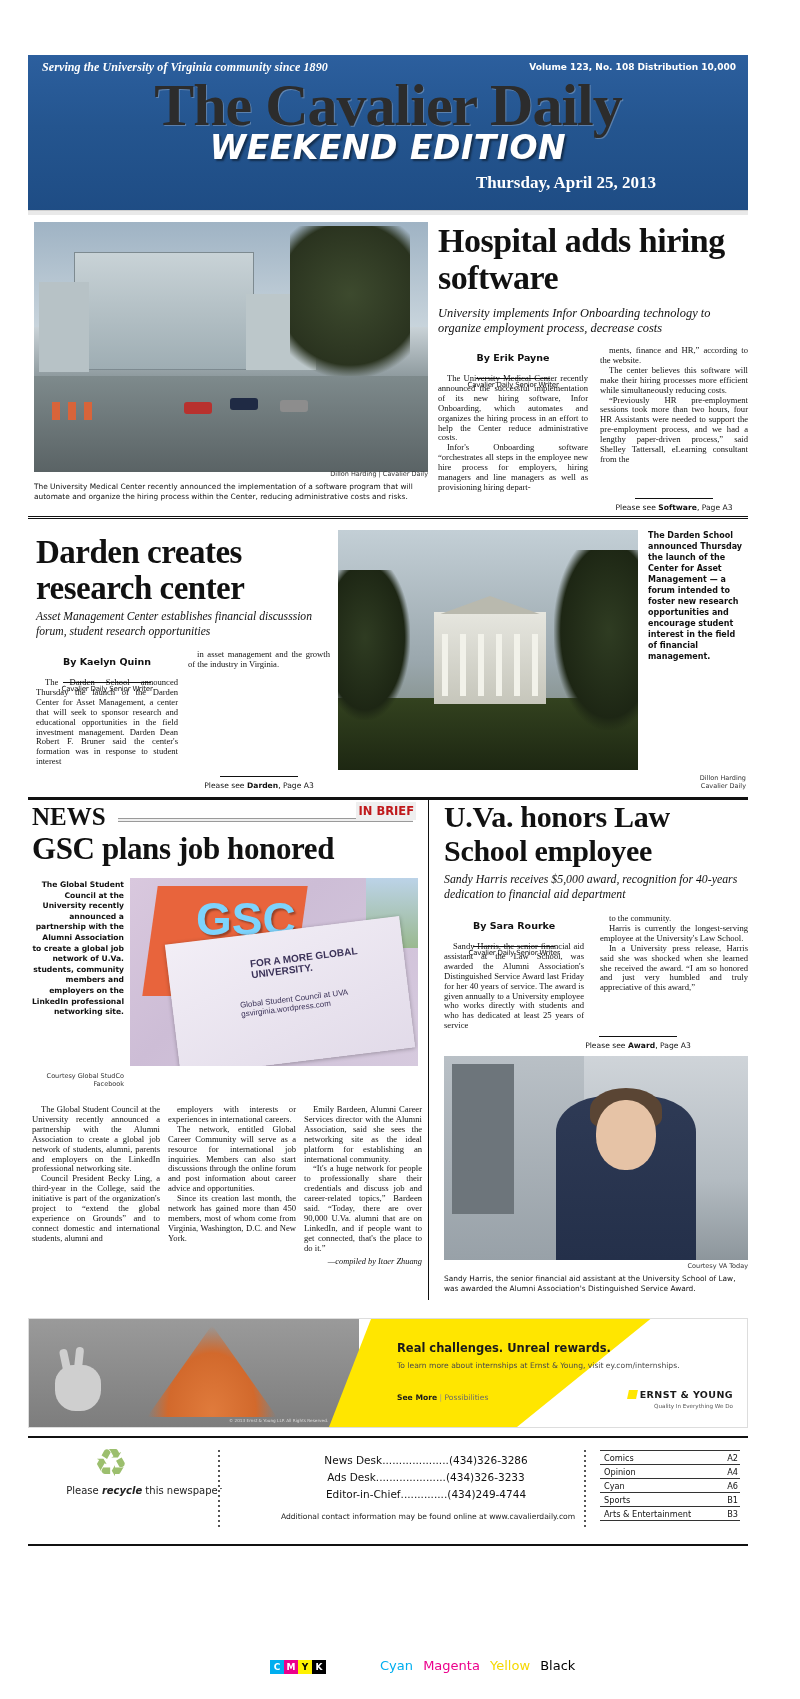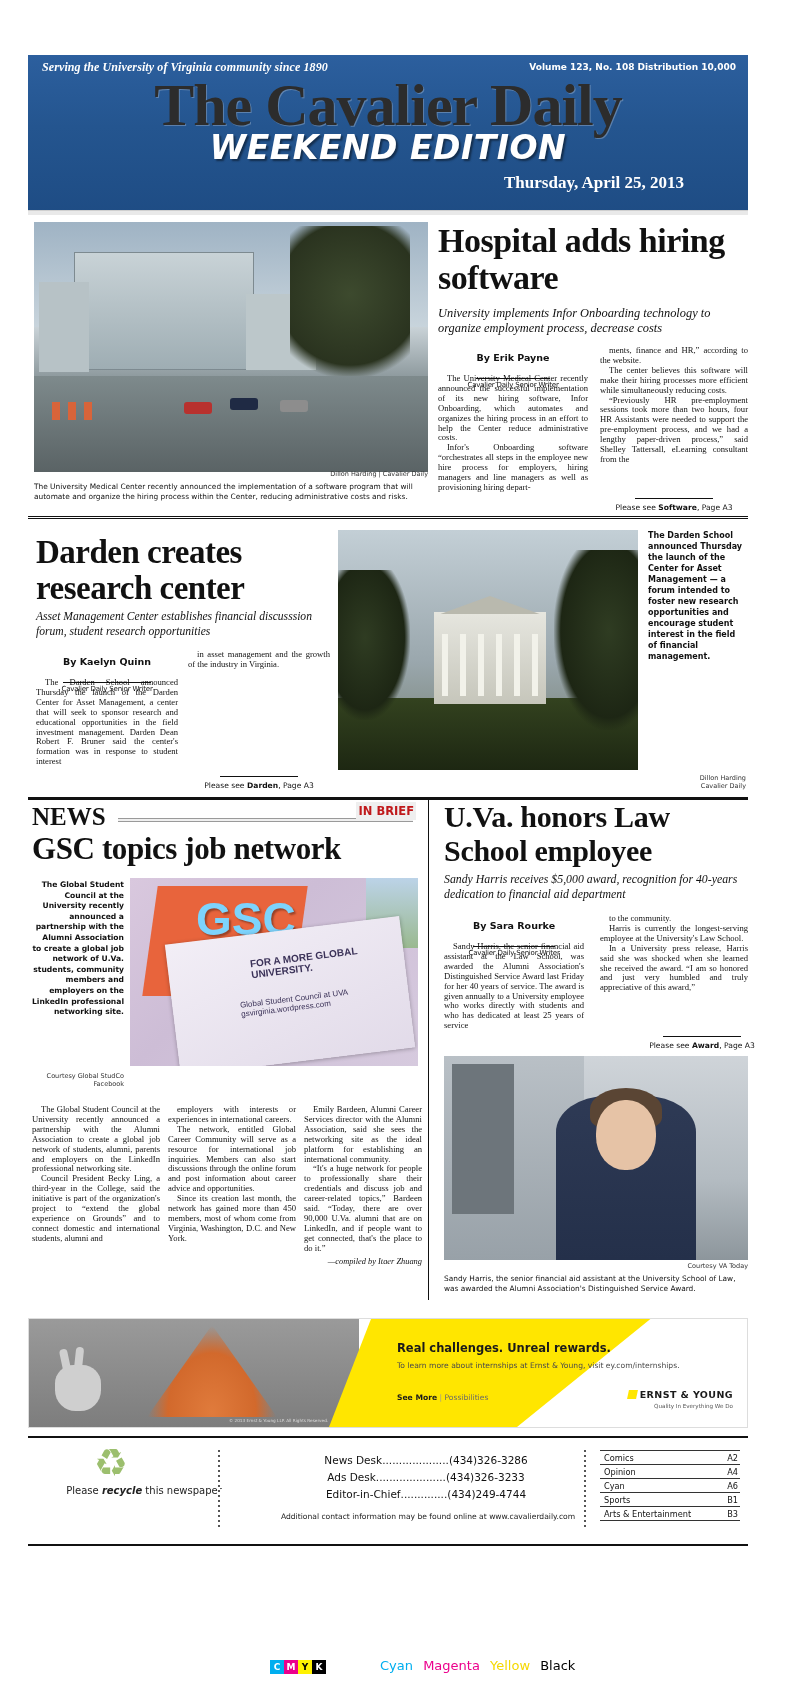--- a/index.html
+++ b/index.html
@@ -30,21 +30,21 @@
     text-shadow:1px 1px 0 rgba(255,255,255,.25);
     margin-top:-2px;
   }
   .mast-weekend {
     text-align:center; font-family:"DejaVu Sans", sans-serif; font-weight:bold; font-style:italic;
     font-size:33px; line-height:34px; color:#ffffff; letter-spacing:.5px;
     text-shadow:2px 2px 2px rgba(0,0,0,.45);
     margin-top:-6px;
   }
   .mast-date {
-    text-align:right; padding-right:64px; margin-top:8px;
+    text-align:right; padding-right:92px; margin-top:8px;
     font-family:"Liberation Serif", serif; font-weight:bold; font-size:17px; color:#fff;
   }
   .mast-rule { position:absolute; left:0; bottom:0; width:100%; height:5px;
      background:#e9e9e9; border-top:1px solid #cfcfcf; }
   .hrule2 { border-top:3px double #111; }
   .col { font-size:8.6px; line-height:9.9px; text-align:justify; }
   .col p { margin:0; text-indent:9px; }
   .byline { text-align:center; font-family:"DejaVu Sans", sans-serif; }
   .byline .name { font-weight:bold; font-size:9.5px; border-bottom:1px solid #111;
      display:inline-block; padding-bottom:15px; }
@@ -153,21 +153,21 @@
 
   
   .law-head { position:absolute; left:444px; top:800px; width:304px;
      font-family:"Liberation Serif", serif; font-weight:bold; font-size:30px; line-height:34px;
      letter-spacing:-.3px; }
   .law-deck { position:absolute; left:444px; top:872px; width:300px;
      font-family:"Liberation Serif", serif; font-style:italic; font-size:11.8px; line-height:15px; }
   .law-byline { position:absolute; left:444px; top:914px; width:140px; }
   .law-colA { position:absolute; left:444px; top:942px; width:140px; }
   .law-colB { position:absolute; left:600px; top:914px; width:148px; }
-  .law-jump { position:absolute; left:628px; top:1030px; width:148px; }
+  .law-jump { position:absolute; left:564px; top:1030px; width:148px; }
   .law-photo { position:absolute; left:444px; top:1056px; width:304px; height:204px; }
   .lp-bg { position:absolute; inset:0; background:linear-gradient(180deg,#cfd4d9,#b4bcc2 60%,#8d969c 100%); }
   .lp-wall { position:absolute; left:0; top:0; width:46%; height:100%;
      background:linear-gradient(180deg,#b9c0c6,#98a1a8); }
   .lp-door { position:absolute; left:8px; top:8px; width:62px; height:150px; background:#6d757b; }
   .lp-person { position:absolute; left:112px; top:40px; width:140px; height:164px;
      background:linear-gradient(180deg,#2e3a55 0%,#24304a 100%); border-radius:36% 36% 0 0 / 22% 22% 0 0; }
   .lp-face { position:absolute; left:152px; top:44px; width:60px; height:70px;
      background:#e6c3a6; border-radius:48%; }
   .lp-hair { position:absolute; left:146px; top:32px; width:72px; height:42px;
@@ -352,21 +352,21 @@
   </div>
 
   <div class="newsbar"></div>
   <div class="news-label">NEWS</div>
   <div class="news-line"></div>
   <div class="inbrief">IN BRIEF</div>
 
   <div class="vdiv"></div>
 
   <div>
-    <div class="gsc-head">GSC topics job network</div>
+    <div class="gsc-head">GSC plans job honored</div>
 
     <div class="gsc-blurb">The Global Student Council at the University recently announced a partnership with the Alumni Association to create a global job network of U.Va. students, community members and employers on the LinkedIn professional networking site.</div>
 
     <div class="gsc-photo photo">
       <div class="gp-bg"></div>
       <div class="gp-sky"></div>
       <div class="gp-orange"></div>
       <div class="gp-gsc">GSC</div>
       <div class="gp-flyer"></div>
       <div class="gp-t1">FOR A MORE GLOBAL UNIVERSITY.</div>

